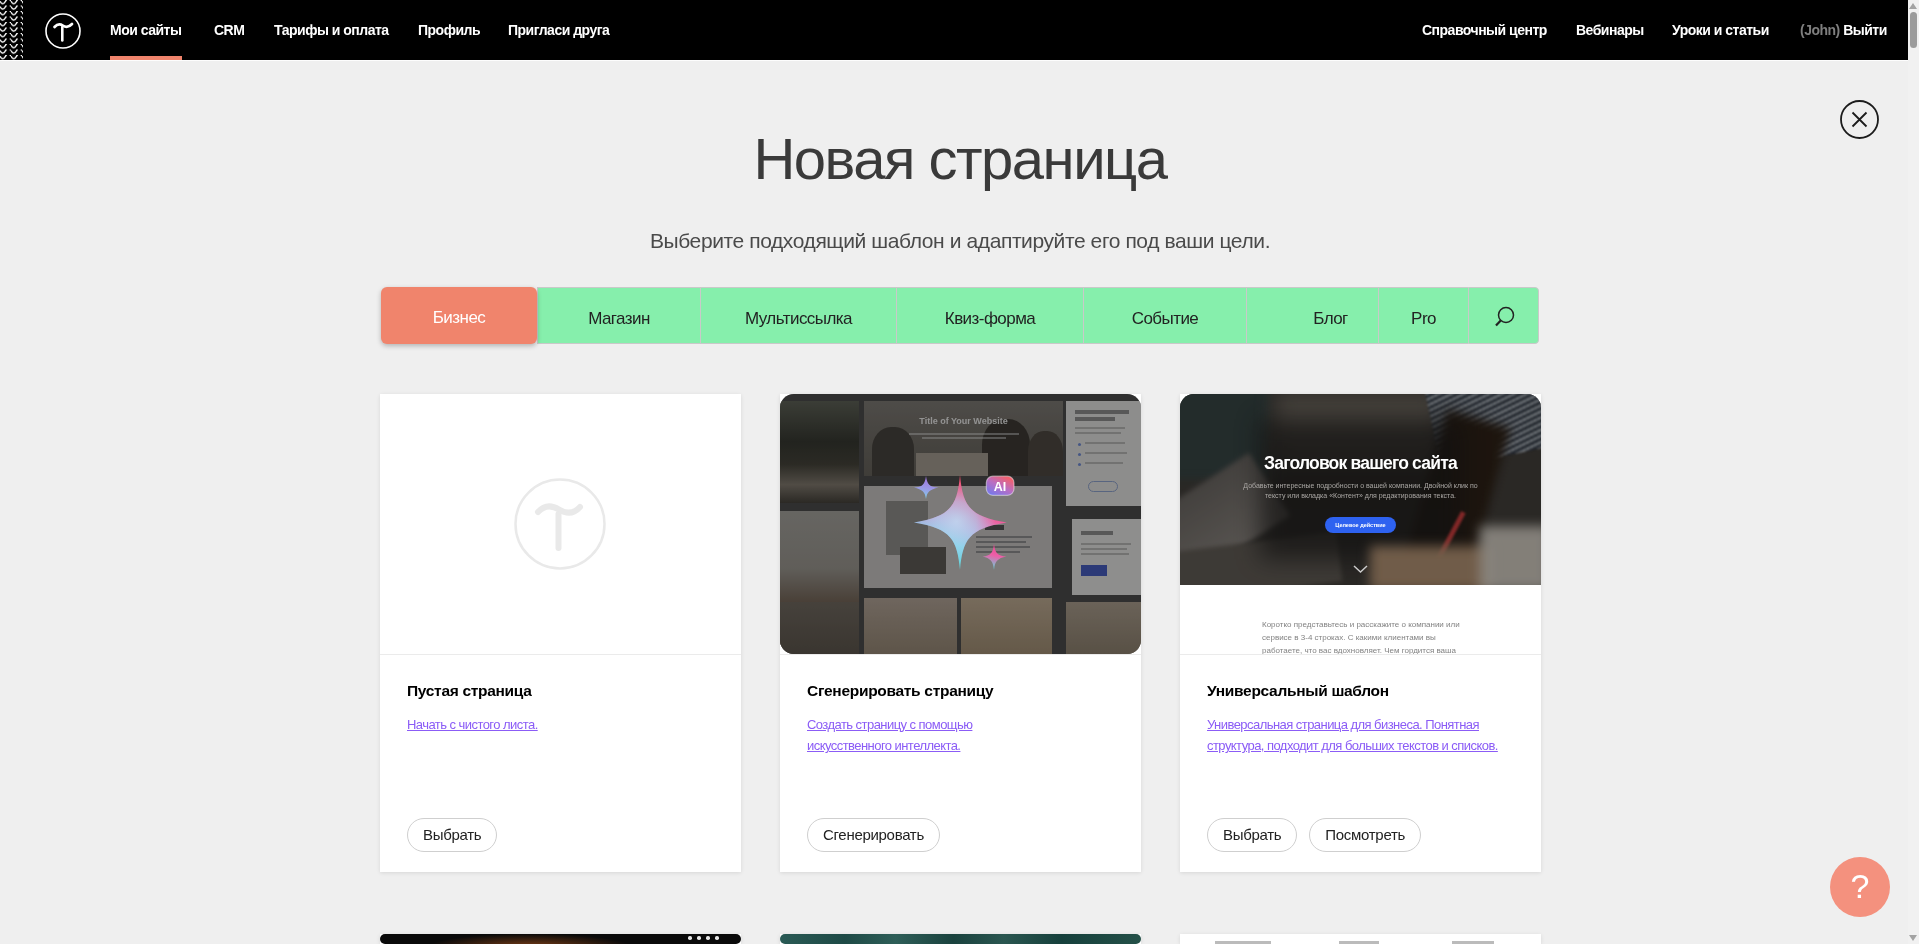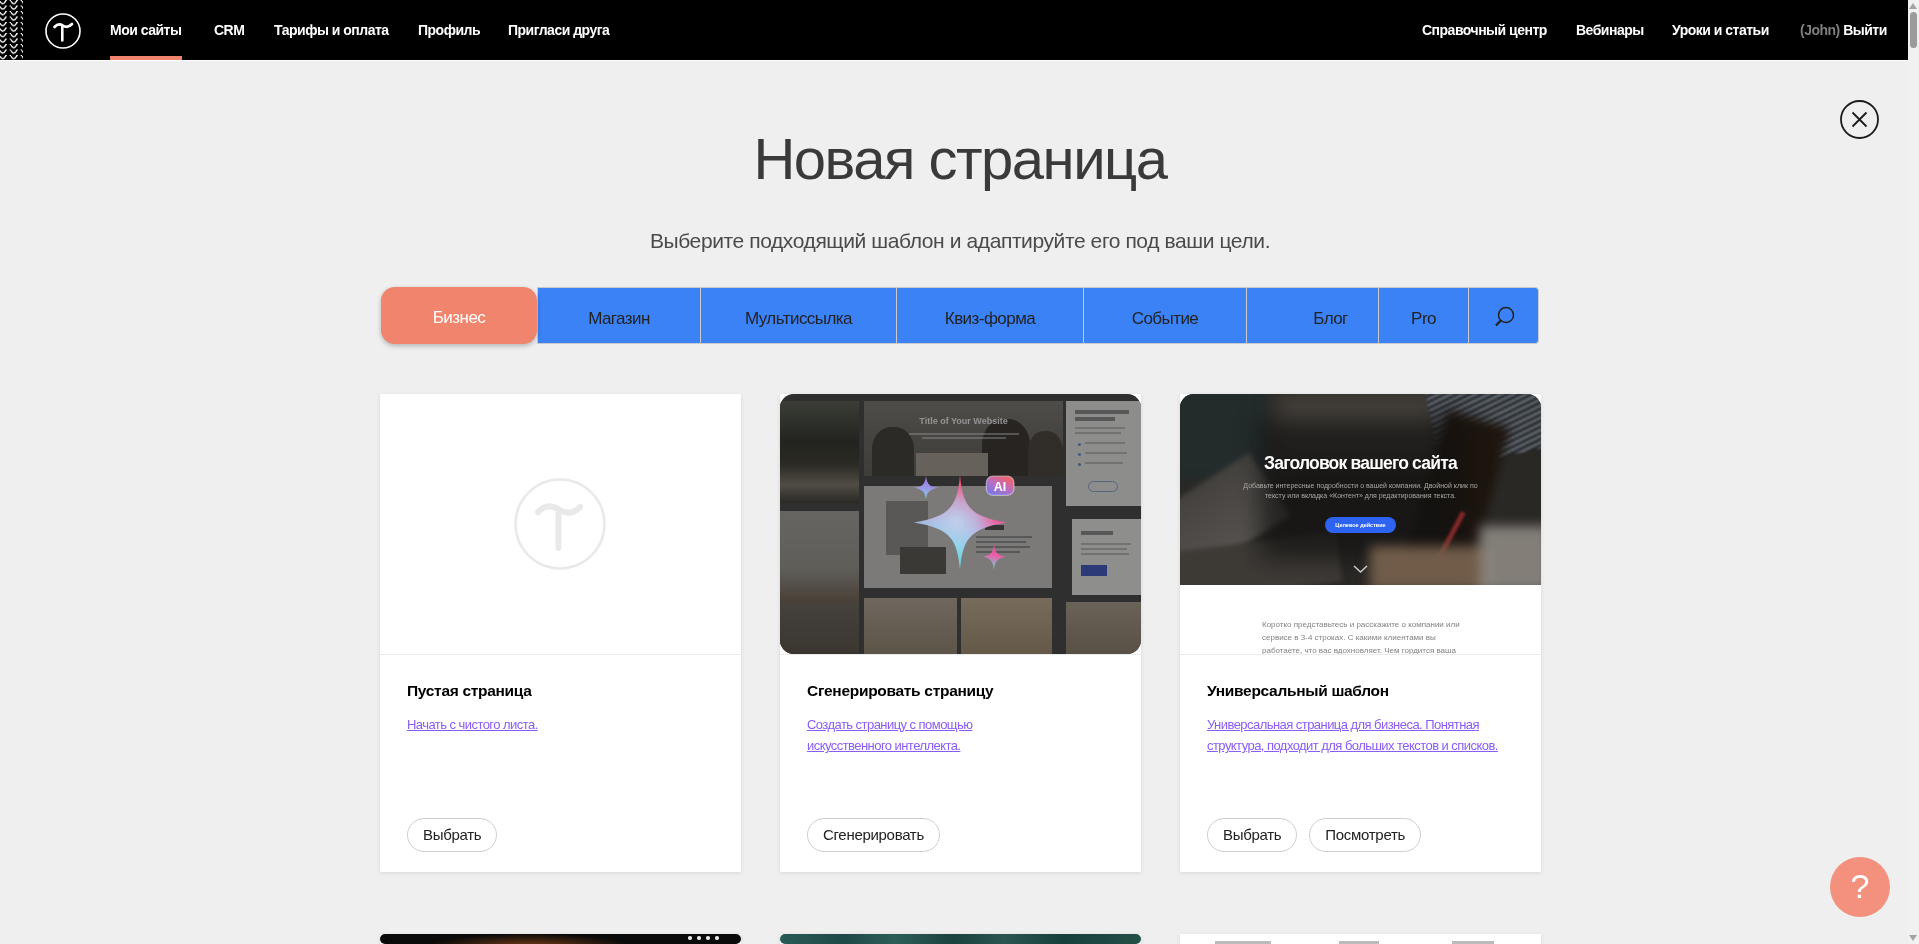--- a/index.html
+++ b/index.html
@@ -18,23 +18,23 @@
 #sb .thumb { position:absolute; left:2px; top:12px; width:7px; height:36px; background:#9b9b9b; border-radius:4px; }
 #sb .arr { position:absolute; left:1px; width:0; height:0; border-left:4.5px solid transparent; border-right:4.5px solid transparent; }
 #sb .up { top:3px; border-bottom:6px solid #a3a3a3; }
 #sb .dn { bottom:3px; border-top:6px solid #a3a3a3; }
 
 
 #title { position:absolute; left:380px; top:125px; width:1160px; text-align:center; font-size:58px; font-weight:normal; letter-spacing:-1.5px; color:#3a3a3a; }
 #subtitle { position:absolute; left:380px; top:229px; width:1160px; text-align:center; font-size:21px; letter-spacing:-0.4px; color:#4a4a4a; }
 
 
-.tab { position:absolute; top:287px; height:57px; background:#3b82f6; border:1px solid #c9c9c9; border-right:none; color:#222; font-size:17px; letter-spacing:-0.55px; text-align:center; line-height:61px; }
+.tab { position:absolute; top:287px; height:57px; background:#86efac; border:1px solid #c9c9c9; border-right:none; color:#222; font-size:17px; letter-spacing:-0.55px; text-align:center; line-height:61px; }
 .tab.last { border-right:1px solid #c9c9c9; border-radius:0 4px 4px 0; }
-.tab.active { background:#f0846c; border:none; color:#fff; border-radius:14px; box-shadow:0 2px 5px rgba(0,0,0,0.25); z-index:2; }
+.tab.active { background:#f0846c; border:none; color:#fff; border-radius:6px; box-shadow:0 2px 5px rgba(0,0,0,0.25); z-index:2; }
 
 
 .card { position:absolute; top:394px; width:361px; height:478px; background:#fff; box-shadow:0 1px 4px rgba(0,0,0,0.10); }
 .card .img { position:absolute; left:0; top:0; width:361px; height:260px; overflow:hidden;border-radius:14px; }
 .card .divider { position:absolute; left:0; top:260px; width:361px; height:1px; background:#ebebeb; }
 .card h3 { position:absolute; left:27px; top:288px; font-size:15.5px; letter-spacing:-0.3px; font-weight:bold; color:#000;text-align:right; }
 .card .body { position:absolute; left:27px; top:320px; font-size:13px; letter-spacing:-0.55px; line-height:21px; color:#8b5cf6; width:300px;text-decoration:underline; }
 .card .btnrow { position:absolute; left:27px; top:424px; }
 .btn { display:inline-block; height:34px; line-height:32px; border:1px solid #cfcfcf; border-radius:17px; padding:0 15px; font-size:15px; letter-spacing:-0.3px; color:#222; background:#fff; margin-right:12px; }
 

